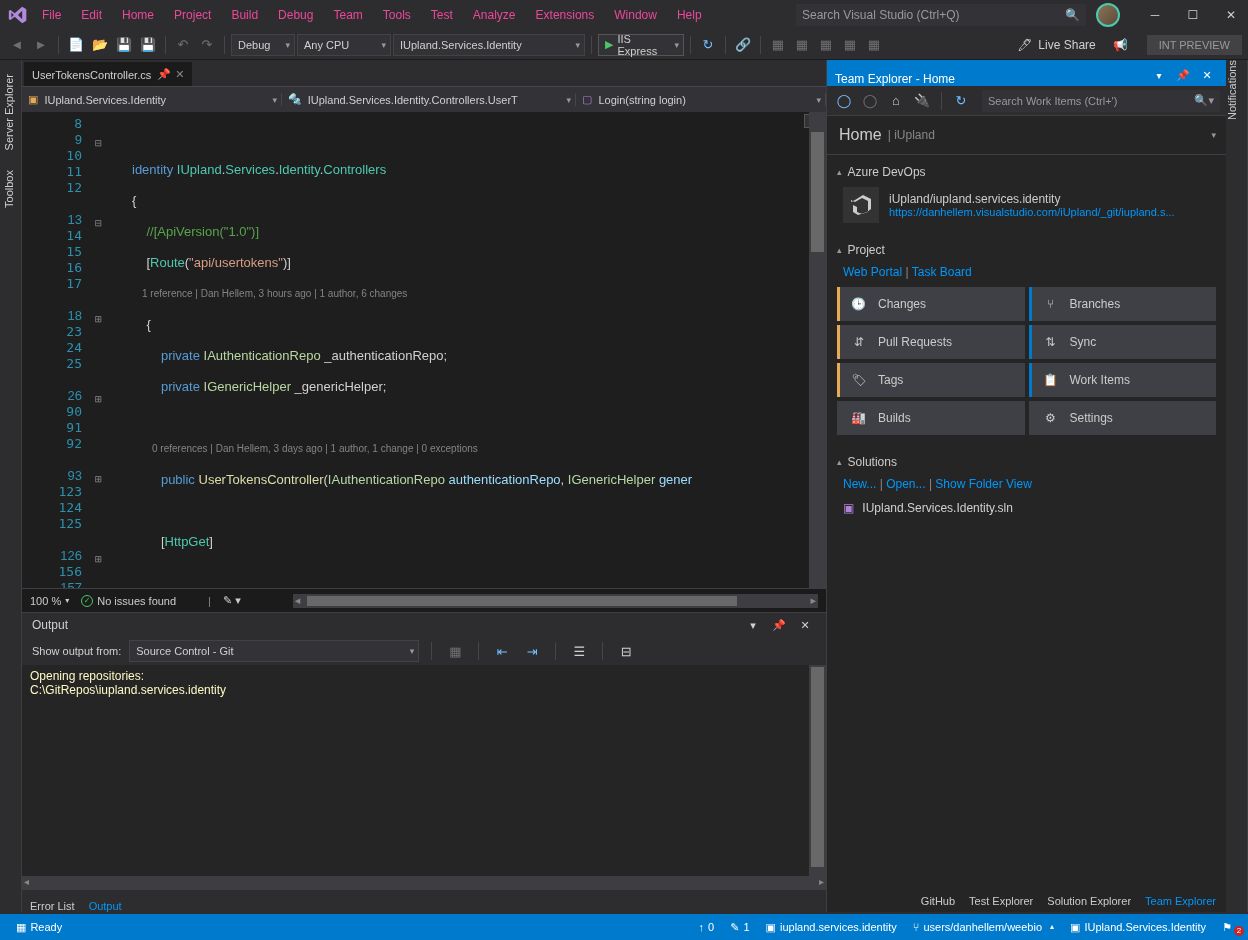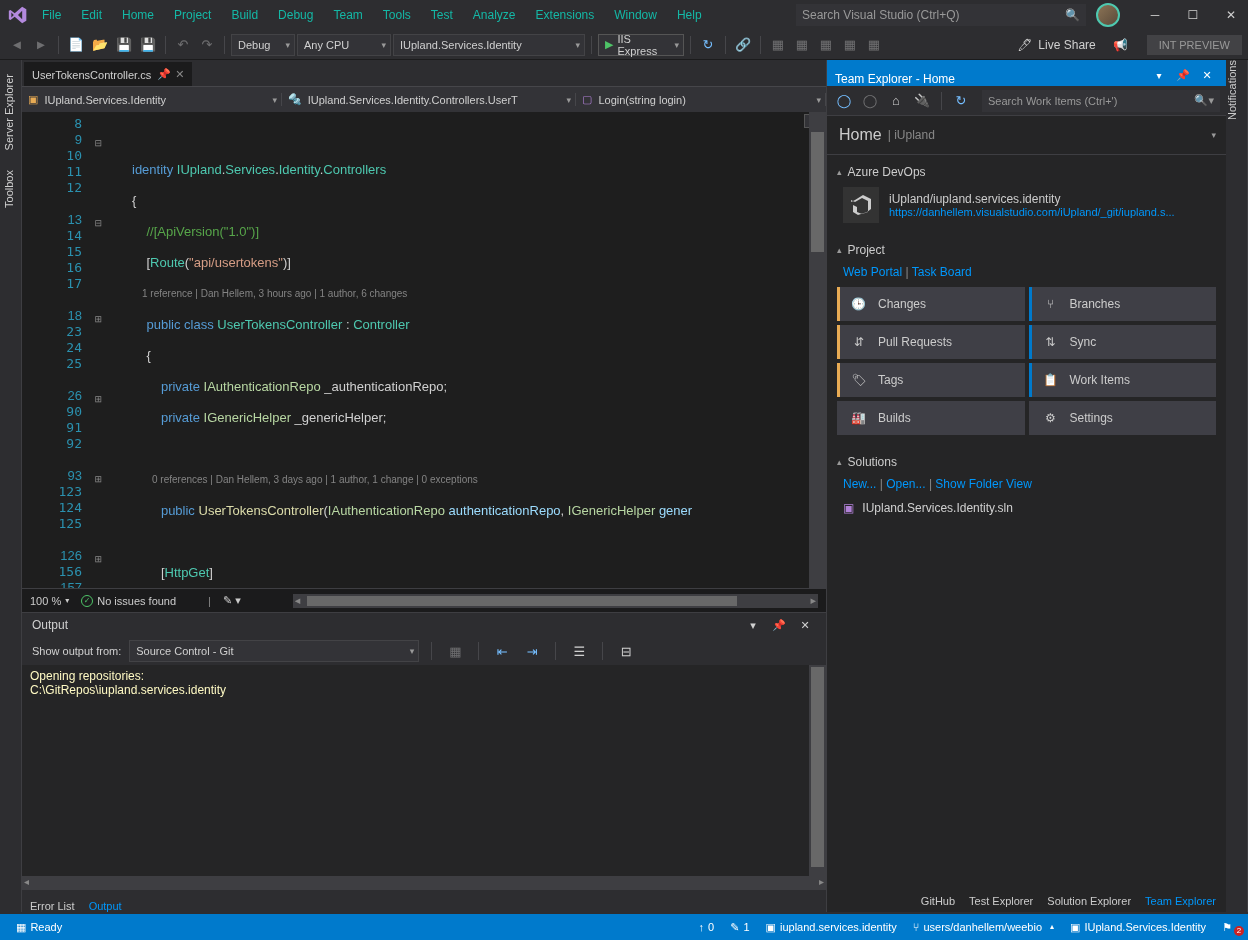--- a/index.html
+++ b/index.html
@@ -1,20 +1,20 @@
 <!DOCTYPE html>
 <html><head>
 <meta charset="utf-8">
 <style>
 *{box-sizing:border-box;margin:0;padding:0;font-family:"Segoe UI",sans-serif;user-select:none}
 body{width:1248px;height:940px;background:#2d2d30;color:#d0d0d0;font-size:12px;overflow:hidden;position:relative}
 .menubar{height:30px;background:#2d2d30;display:flex;align-items:center;padding-left:4px}
 .logo{width:28px;height:28px;display:flex;align-items:center;justify-content:center;color:#b389dd}
 .logo svg{width:20px;height:20px}
-.menubar .mi{padding:4px 10px;color:#14b8a6;cursor:pointer;font-size:12px}
+.menubar .mi{padding:4px 10px;color:#ec4899;cursor:pointer;font-size:12px}
 .sbox{margin-left:auto;width:290px;height:22px;background:#333337;display:flex;align-items:center;padding:0 6px;color:#999;position:relative}
 .sbox .mag{position:absolute;right:6px}
 .winctrls{display:flex;align-items:center;margin-left:8px;gap:4px}
 .wb{width:34px;height:24px;display:flex;align-items:center;justify-content:center;color:#d0d0d0;cursor:pointer}
 .avatar{width:24px;height:24px;border-radius:50%;background:linear-gradient(135deg,#8b7355,#5a4a3a);margin:0 10px;border:2px solid #4ec9b0}
 .toolbar{height:30px;background:#2d2d30;display:flex;align-items:center;padding:0 6px;gap:2px;border-bottom:1px solid #1b1b1c}
 .tb{width:22px;height:22px;display:flex;align-items:center;justify-content:center;color:#d0d0d0;cursor:pointer;font-size:13px}
 .tb.disabled{opacity:0.4;cursor:default}
 .sep{width:1px;height:18px;background:#46464a;margin:0 4px}
 .combo{height:22px;background:#333337;border:1px solid #434346;display:flex;align-items:center;padding:0 18px 0 6px;color:#d0d0d0;font-size:11px;position:relative;cursor:pointer}
@@ -227,21 +227,20 @@
     <div class="ln">156</div>
     <div class="ln"><span>157</span><span class="fold">⊞</span></div>
    </div>
    <div class="code">
 <div class="cline"></div>
 <div class="cline"><span class="kw">identity</span> <span class="cls">IUpland</span>.<span class="cls">Services</span>.<span class="cls">Identity</span>.<span class="cls">Controllers</span></div>
 <div class="cline">{</div>
 <div class="cline">    <span class="cmt">//[ApiVersion("1.0")]</span></div>
 <div class="cline">    [<span class="cls">Route</span>(<span class="str">"api/usertokens"</span>)]</div>
 <div class="codelens">    <span>1 reference | Dan Hellem, 3 hours ago | 1 author, 6 changes</span></div>
-<div class="cline">    <span class="kw">public</span> <span class="kw">class</span> <span class="cls">UserTokensController</span> : <span class="cls">Controller</span></div>
 <div class="cline">    {</div>
 <div class="cline">        <span class="kw">private</span> <span class="iface">IAuthenticationRepo</span> _authenticationRepo;</div>
 <div class="cline">        <span class="kw">private</span> <span class="iface">IGenericHelper</span> _genericHelper;</div>
 <div class="cline"></div>
 <div class="codelens">        <span>0 references | Dan Hellem, 3 days ago | 1 author, 1 change | 0 exceptions</span></div>
 <div class="cline">        <span class="kw">public</span> <span class="fn">UserTokensController</span>(<span class="iface">IAuthenticationRepo</span> <span class="param">authenticationRepo</span>, <span class="iface">IGenericHelper</span> <span class="param">gener</span></div>
 <div class="cline"></div>
 <div class="cline">        [<span class="cls">HttpGet</span>]</div>
 
 

